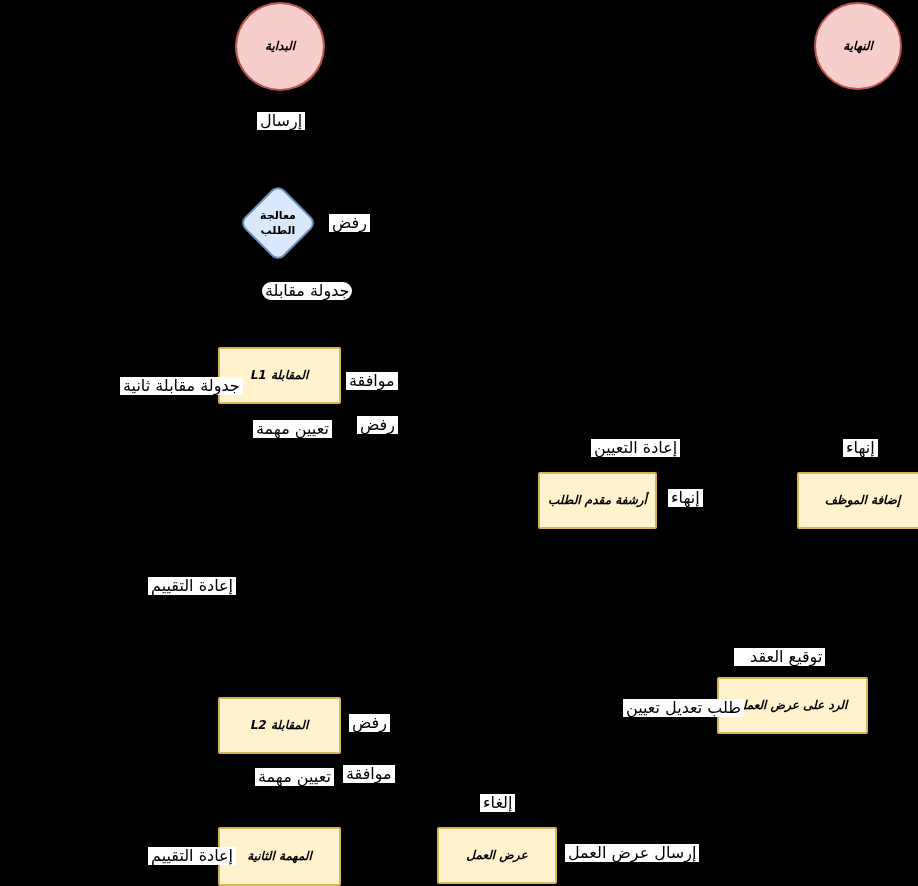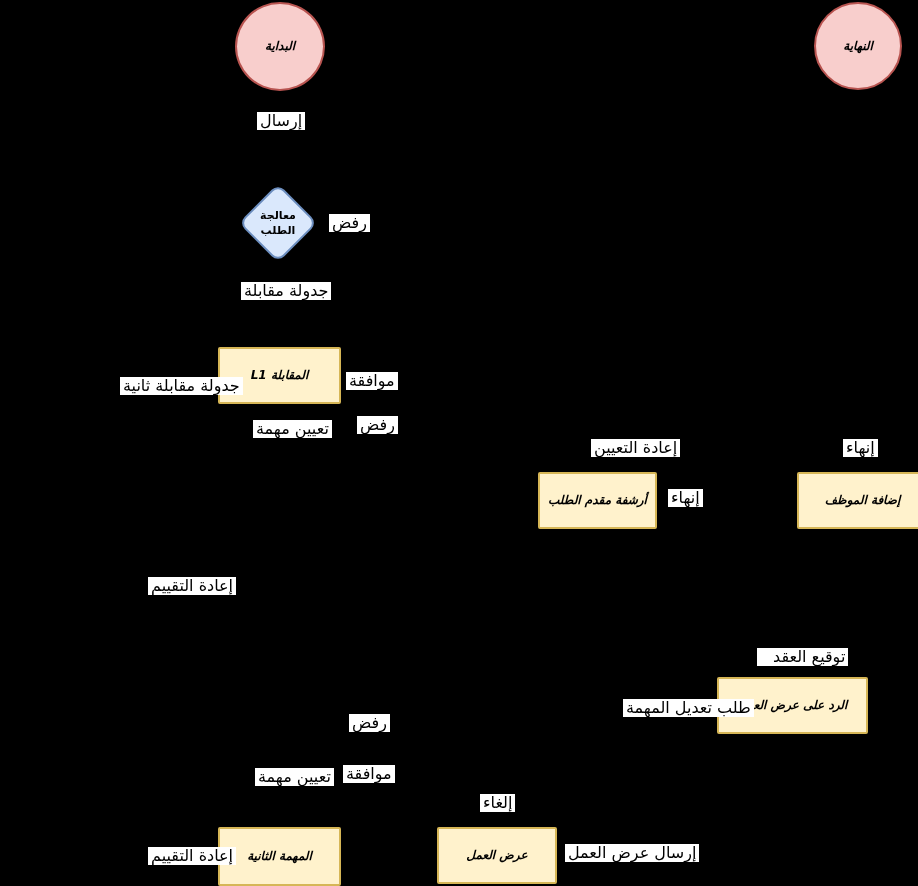--- a/index.html
+++ b/index.html
@@ -76,54 +76,57 @@
 
   <div class="node task" style="left:797px; top:472px; width:131px; height:57px;">
     <span class="node-label">إضافة الموظف</span>
   </div>
 
 
   <div class="node task" style="left:717px; top:677px; width:151px; height:57px;">
     <span class="node-label">الرد على عرض العمل</span>
   </div>
 
+  <div class="node task" style="left:218px; top:697px; width:123px; height:57px;">
+    <span class="node-label">المقابلة L2</span>
+  </div>
 
   <div class="node task" style="left:437px; top:827px; width:120px; height:57px;">
     <span class="node-label">عرض العمل</span>
   </div>
 
   <div class="node task" style="left:218px; top:827px; width:123px; height:59px;">
     <span class="node-label">المهمة الثانية</span>
   </div>
 
   <div class="elabel" style="left:257px; top:112px;">إرسال</div>
 
   <div class="elabel" style="left:329px; top:214px;">رفض</div>
 
-  <div class="elabel" style="left:241px; top:282px;">جدولة مقابلة</div>
+  <div class="elabel" style="left:262px; top:282px;border-radius:9px;">جدولة مقابلة</div>
 
   <div class="elabel" style="left:120px; top:377px;">جدولة مقابلة ثانية</div>
 
   <div class="elabel" style="left:346px; top:372px;">موافقة</div>
 
   <div class="elabel" style="left:357px; top:416px;">رفض</div>
 
   <div class="elabel" style="left:253px; top:420px;">تعيين مهمة</div>
 
   <div class="elabel" style="left:563px; top:439px;margin-left:28px;">إعادة التعيين</div>
 
   <div class="elabel" style="left:843px; top:439px;">إنهاء</div>
 
   <div class="elabel" style="left:668px; top:489px;">إنهاء</div>
 
   <div class="elabel" style="left:148px; top:577px;">إعادة التقييم</div>
 
-  <div class="elabel" style="left:757px; top:648px;padding-left:16px;">توقيع العقد</div>
+  <div class="elabel" style="left:734px; top:648px;padding-left:16px;">توقيع العقد</div>
 
-  <div class="elabel" style="left:623px; top:699px;">طلب تعديل المهمة</div>
+  <div class="elabel" style="left:623px; top:699px;">طلب تعديل تعيين</div>
 
   <div class="elabel" style="left:349px; top:714px;">رفض</div>
 
   <div class="elabel" style="left:343px; top:765px;">موافقة</div>
 
   <div class="elabel" style="left:255px; top:768px;">تعيين مهمة</div>
 
   <div class="elabel" style="left:480px; top:794px;">إلغاء</div>
 
   <div class="elabel" style="left:565px; top:844px;">إرسال عرض العمل</div>

